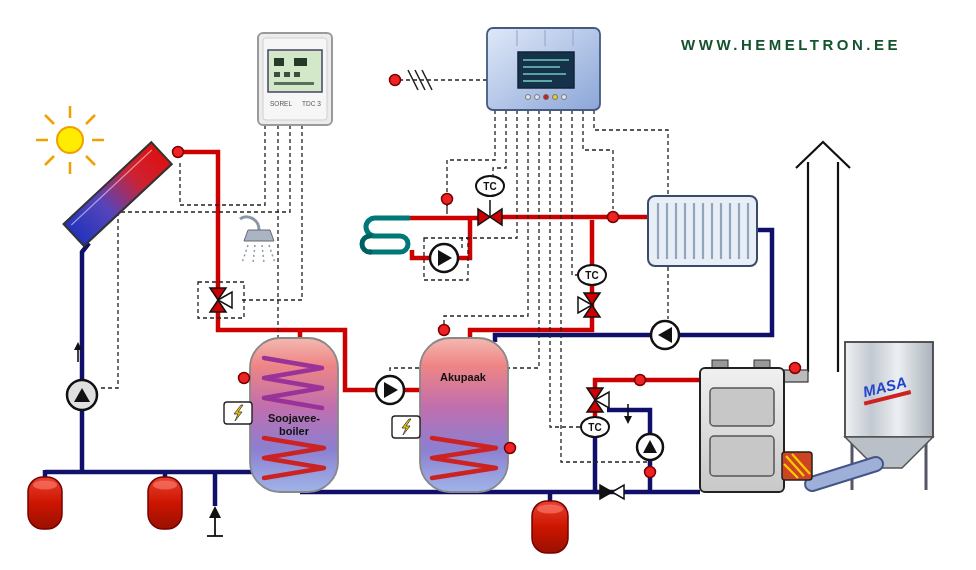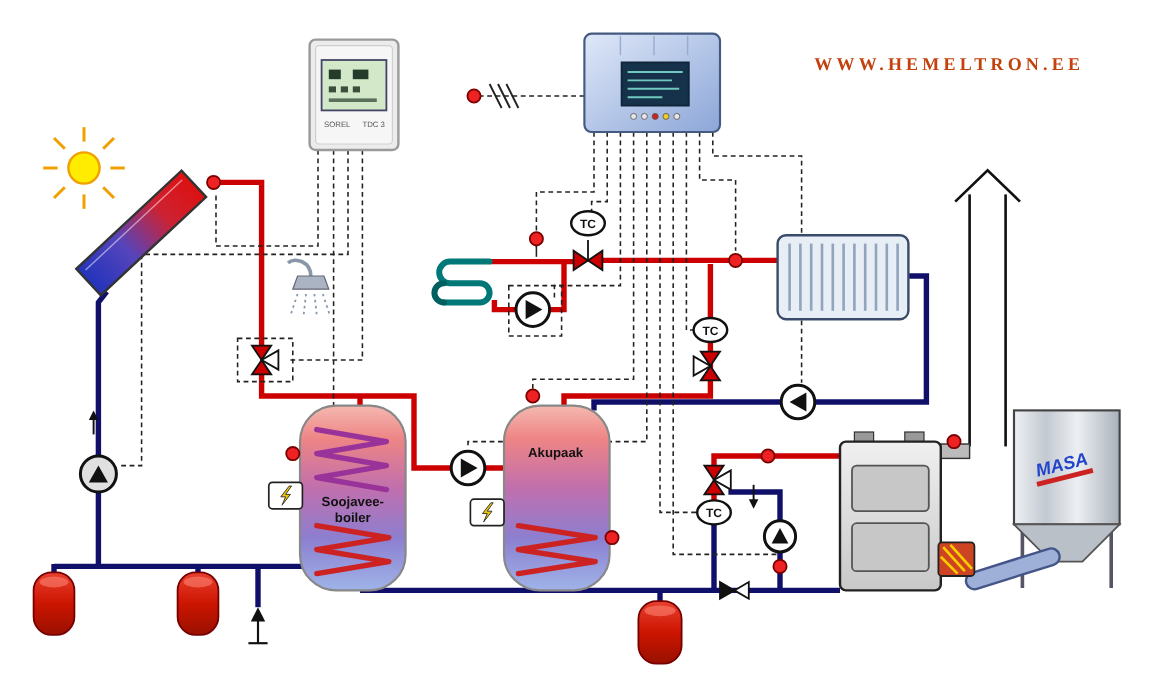--- a/index.html
+++ b/index.html
@@ -1,21 +1,21 @@
 <!DOCTYPE html>
 <html><head>
 <meta charset="utf-8">
 <style>
   html,body{margin:0;padding:0;background:#fff;font-family:"Liberation Sans",sans-serif;}
   #stage{position:relative;width:976px;height:570px;background:#fff;overflow:hidden;}
   #schematic{position:absolute;left:0;top:0;}
   .website{
-    position:absolute;left:636px;top:46px;width:310px;text-align:center;
-    font-size:15px;font-weight:bold;letter-spacing:3.5px;color:#c2410c;
-    font-family:Liberation Serif, serif;white-space:nowrap;
+    position:absolute;left:636px;top:36px;width:310px;text-align:center;
+    font-size:15px;font-weight:bold;letter-spacing:3.5px;color:#14532d;
+    font-family:Liberation Sans, sans-serif;white-space:nowrap;
   }
   text{font-family:"Liberation Sans",sans-serif;}
   .tc-text{font-size:10px;font-weight:bold;fill:#111;}
   .tank-label{font-size:11px;font-weight:bold;fill:#111;}
   .tiny-label{font-size:6.5px;fill:#555;}
   .brand-label{font-size:15px;font-weight:bold;font-style:italic;fill:#2244cc;}
 </style>
 </head>
 <body>
 

